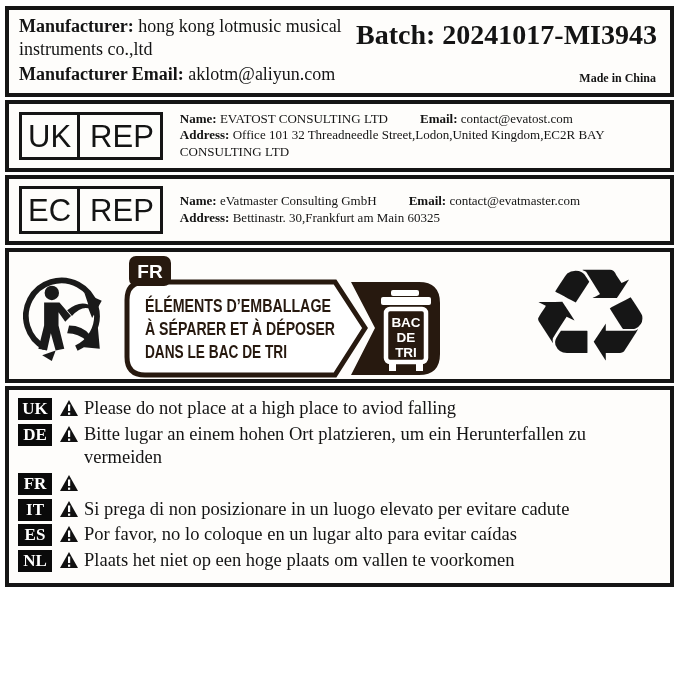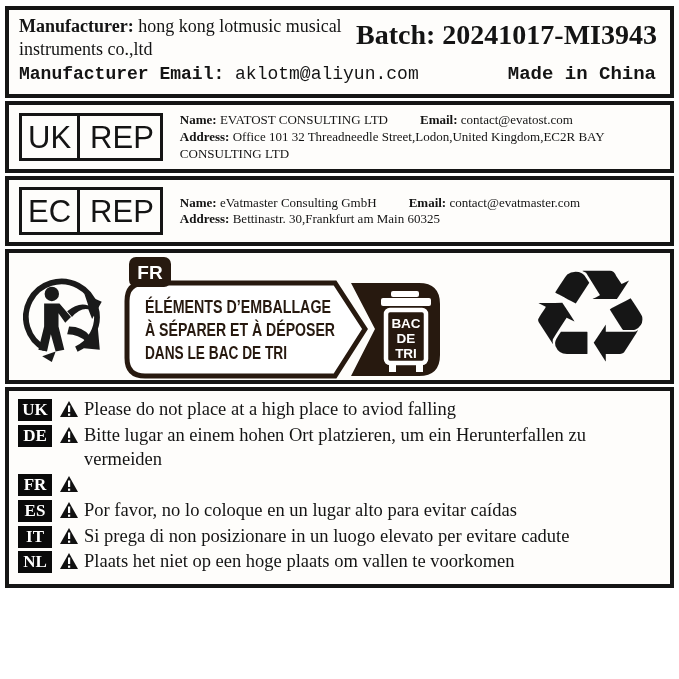--- a/index.html
+++ b/index.html
@@ -20,22 +20,22 @@
   }
   b { font-weight:bold; }
   p { margin:0; }
 
   
   .mfr-box { padding:5px 10px 7px 10px; font-size:18px; line-height:1.25; }
   .mfr-row1 { display:flex; justify-content:space-between; align-items:flex-start; }
   .mfr-name { width:400px; }
   .batch { font-size:28px; font-weight:bold; white-space:nowrap; padding:2px 3px 0 0; }
   .mfr-addr { margin-top:3px; }
-  .mfr-row3 { display:flex; justify-content:space-between; margin-top:3px;font-family:Liberation Mono, monospace; }
-  .made-in { font-weight:bold; font-size:19px; padding-right:4px; }
+  .mfr-row3 { display:flex; justify-content:space-between; align-items:flex-end; margin-top:3px; }
+  .made-in { font-weight:bold; font-size:12px; padding-right:4px; }
 
   
   .rep-box { display:flex; align-items:center; gap:17px; padding:7px 10px; }
   .rep-badge { display:flex; flex:none; }
   .rep-badge .cell {
     border:3px solid #151515;
     font-family:"Liberation Sans", sans-serif;
     font-size:31px; line-height:1;
     padding:6px 6px 5px 6px;
     background:#fefdfb;
@@ -175,40 +175,40 @@
     <div class="warn-row">
       <span class="lang-badge">FR</span>
       <span class="warn-icon"><svg width="18" height="16" viewBox="0 0 18 16">
             <polygon points="9,0 18,16 0,16" fill="#111"></polygon>
             <rect x="8" y="4.5" width="2.2" height="6.5" fill="#fff"></rect>
             <rect x="8" y="12.6" width="2.2" height="2.2" fill="#fff"></rect>
           </svg></span>
     </div>
 
     <div class="warn-row">
+      <span class="lang-badge">IT</span>
+      <span class="warn-icon"><svg width="18" height="16" viewBox="0 0 18 16">
+            <polygon points="9,0 18,16 0,16" fill="#111"></polygon>
+            <rect x="8" y="4.5" width="2.2" height="6.5" fill="#fff"></rect>
+            <rect x="8" y="12.6" width="2.2" height="2.2" fill="#fff"></rect>
+          </svg></span>
+      <span class="warn-text">Si prega di non posizionare in un luogo elevato per evitare cadute</span>
+    </div>
+
+    <div class="warn-row">
       <span class="lang-badge">ES</span>
       <span class="warn-icon"><svg width="18" height="16" viewBox="0 0 18 16">
             <polygon points="9,0 18,16 0,16" fill="#111"></polygon>
             <rect x="8" y="4.5" width="2.2" height="6.5" fill="#fff"></rect>
             <rect x="8" y="12.6" width="2.2" height="2.2" fill="#fff"></rect>
           </svg></span>
       <span class="warn-text">Por favor, no lo coloque en un lugar alto para evitar caídas</span>
     </div>
 
     <div class="warn-row">
-      <span class="lang-badge">IT</span>
-      <span class="warn-icon"><svg width="18" height="16" viewBox="0 0 18 16">
-            <polygon points="9,0 18,16 0,16" fill="#111"></polygon>
-            <rect x="8" y="4.5" width="2.2" height="6.5" fill="#fff"></rect>
-            <rect x="8" y="12.6" width="2.2" height="2.2" fill="#fff"></rect>
-          </svg></span>
-      <span class="warn-text">Si prega di non posizionare in un luogo elevato per evitare cadute</span>
-    </div>
-
-    <div class="warn-row">
       <span class="lang-badge">NL</span>
       <span class="warn-icon"><svg width="18" height="16" viewBox="0 0 18 16">
             <polygon points="9,0 18,16 0,16" fill="#111"></polygon>
             <rect x="8" y="4.5" width="2.2" height="6.5" fill="#fff"></rect>
             <rect x="8" y="12.6" width="2.2" height="2.2" fill="#fff"></rect>
           </svg></span>
       <span class="warn-text">Plaats het niet op een hoge plaats om vallen te voorkomen</span>
     </div>
 
   </div>

